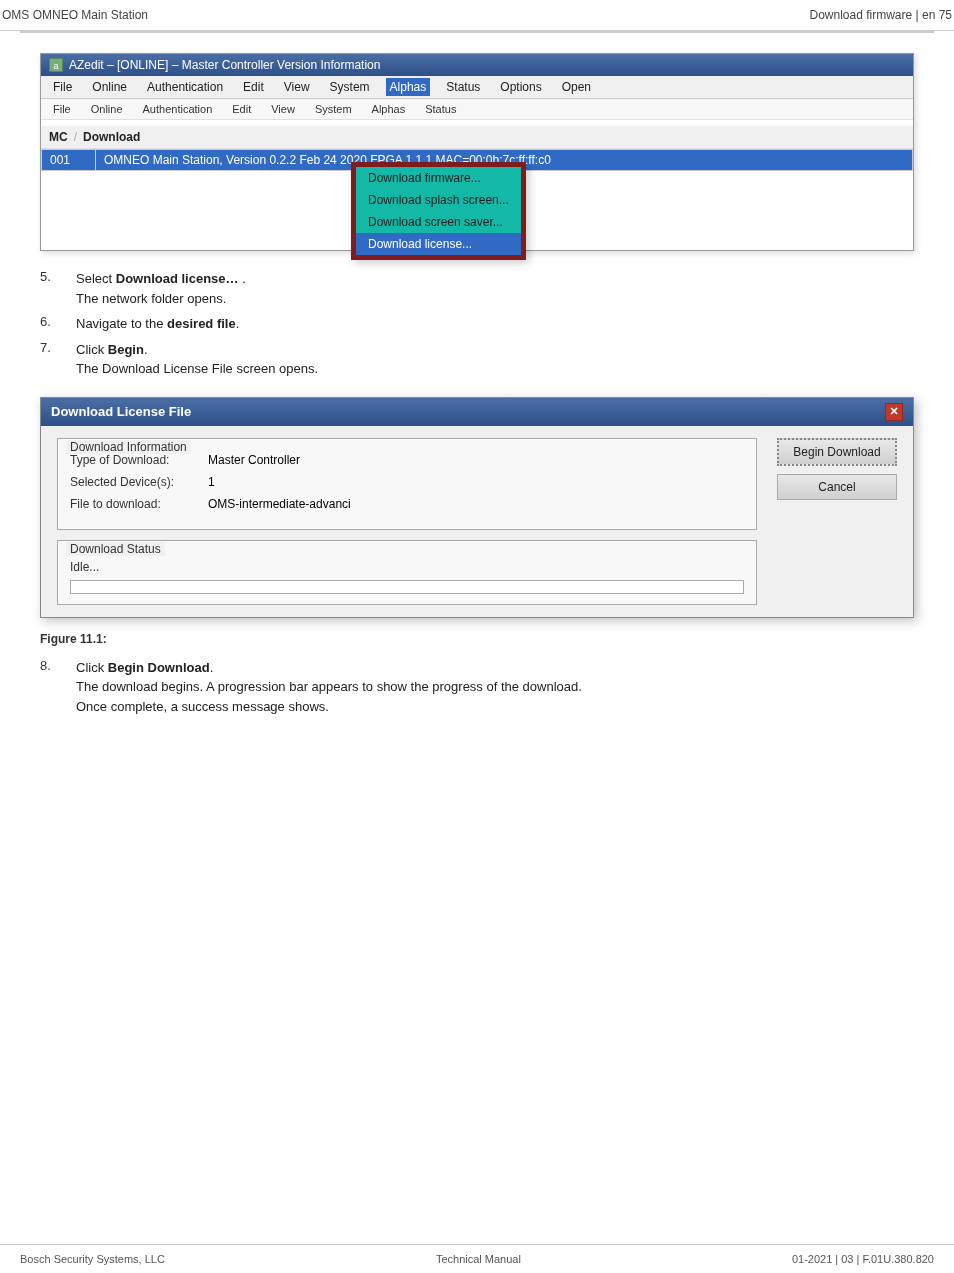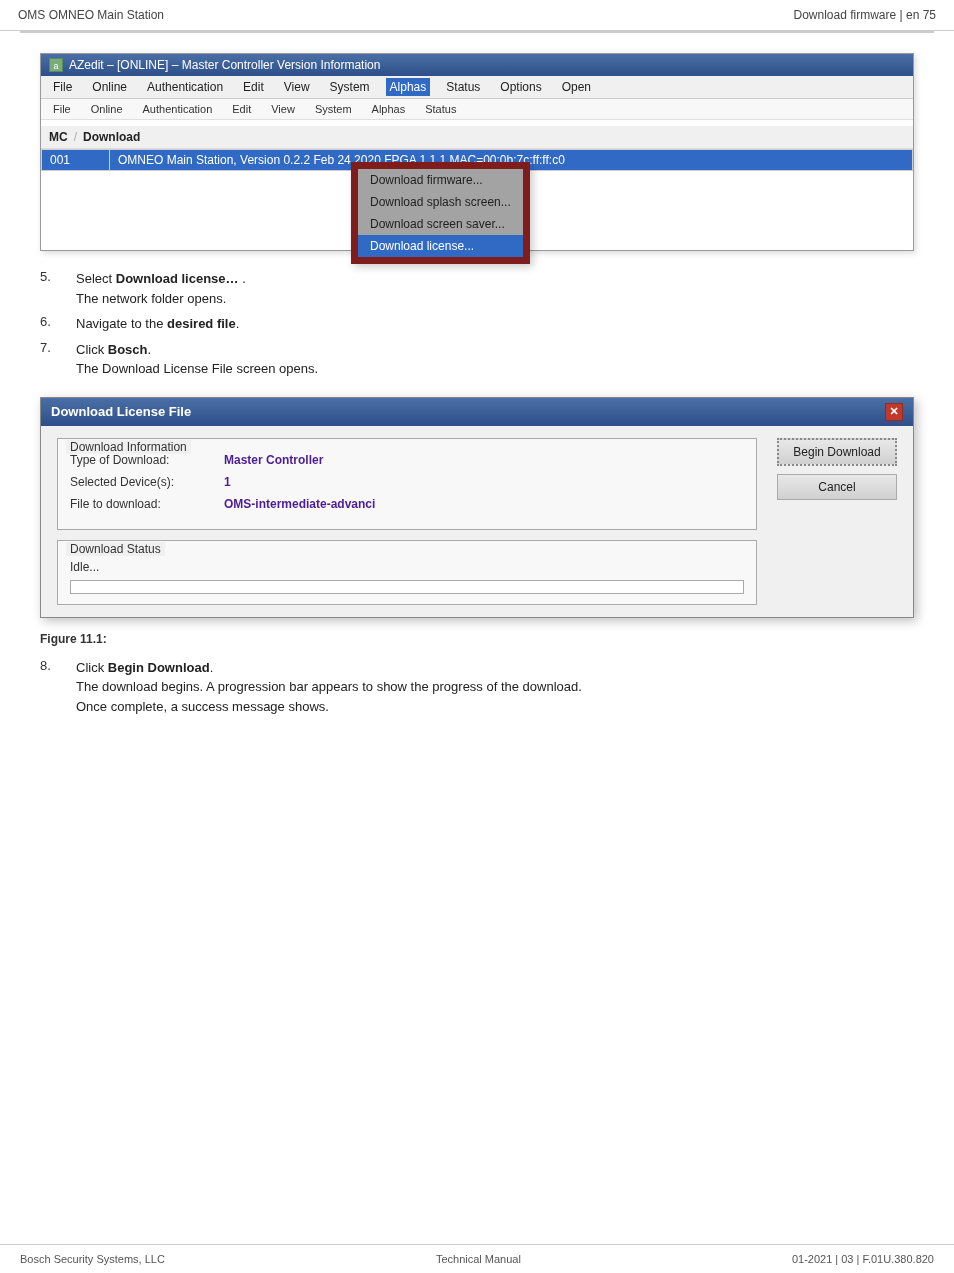--- a/index.html
+++ b/index.html
@@ -11,21 +11,21 @@
       width: 954px;
       min-height: 1273px;
       position: relative;
     }
 
     
     .page-header {
       display: flex;
       justify-content: space-between;
       align-items: center;
-      padding: 8px 18px;
+      padding: 8px 2px;
       border-bottom: 1px solid #ccc;
       font-size: 12px;
       color: #444;
     }
     .page-header-right {
       font-size: 12px;
       color: #444;
     }
 
     
@@ -121,22 +121,22 @@
     .mc-header .divider {
       color: #aaa;
       font-weight: normal;
     }
 
     
     .dropdown-overlay {
       position: absolute;
       top: 42px;
       left: 310px;
-      background: #a3a3a3;
-      border: 7px solid #7f1d1d;
+      background: #14b8a6;
+      border: 5px solid #7f1d1d;
       box-shadow: 3px 3px 8px rgba(0,0,0,0.2);
       z-index: 10;
       min-width: 170px;
       font-size: 12px;
     }
     .dropdown-item {
       padding: 4px 12px;
       cursor: pointer;
       white-space: nowrap;
     }
@@ -235,30 +235,29 @@
       position: relative;
     }
     .group-box-content {
       padding: 8px 12px 10px 12px;
     }
     .info-row {
       display: flex;
       align-items: baseline;
       margin-bottom: 8px;
       font-size: 12px;
-      gap: 24px;
+      gap: 8px;
     }
     .info-label {
       min-width: 130px;
       color: #333;
     }
     .info-value {
-      color: #4c1d95;
-      font-size: 12px;
-      font-weight: bold;
+      color: #000000;
+      font-size: 12px;
     }
     .dialog-btn {
       background: linear-gradient(to bottom, #e8e8e8, #d0d0d0);
       border: 2px dotted #888;
       padding: 5px 14px;
       font-size: 12px;
       cursor: pointer;
       text-align: center;
       min-width: 110px;
       color: #222;
@@ -383,21 +382,21 @@
 
       <div class="mc-header">
         <span>MC</span>
         <span class="divider">/</span>
         <span>Download</span>
       </div>
 
       <table class="azedit-table">
         <tbody>
           <tr class="selected">
-            <td style="width:68px;">001</td>
+            <td style="width:54px;">001</td>
             <td style="white-space:nowrap; overflow:hidden; max-width:400px;">OMNEO Main Station, Version 0.2.2  Feb 24 2020  FPGA 1.1.1  MAC=00:0b:7c:ff:ff:c0</td>
           </tr>
         </tbody>
       </table>
 
       <div class="dropdown-overlay">
         <div class="dropdown-item">Download firmware...</div>
         <div class="dropdown-item">Download splash screen...</div>
         <div class="dropdown-item">Download screen saver...</div>
         <div class="dropdown-item selected">Download license...</div>
@@ -415,21 +414,21 @@
     </div>
     <div class="step-item">
       <span class="step-number">6.</span>
       <div class="step-content">
         Navigate to the <strong>desired file</strong>.
       </div>
     </div>
     <div class="step-item">
       <span class="step-number">7.</span>
       <div class="step-content">
-        Click <strong>Bosch</strong>.<br>
+        Click <strong>Begin</strong>.<br>
         <span class="step-sub">The Download License File screen opens.</span>
       </div>
     </div>
   </div>
 
   <div class="dialog-window">
     <div class="dialog-titlebar">
       <span>Download License File</span>
       <div class="dialog-close-btn">✕</div>
     </div>

